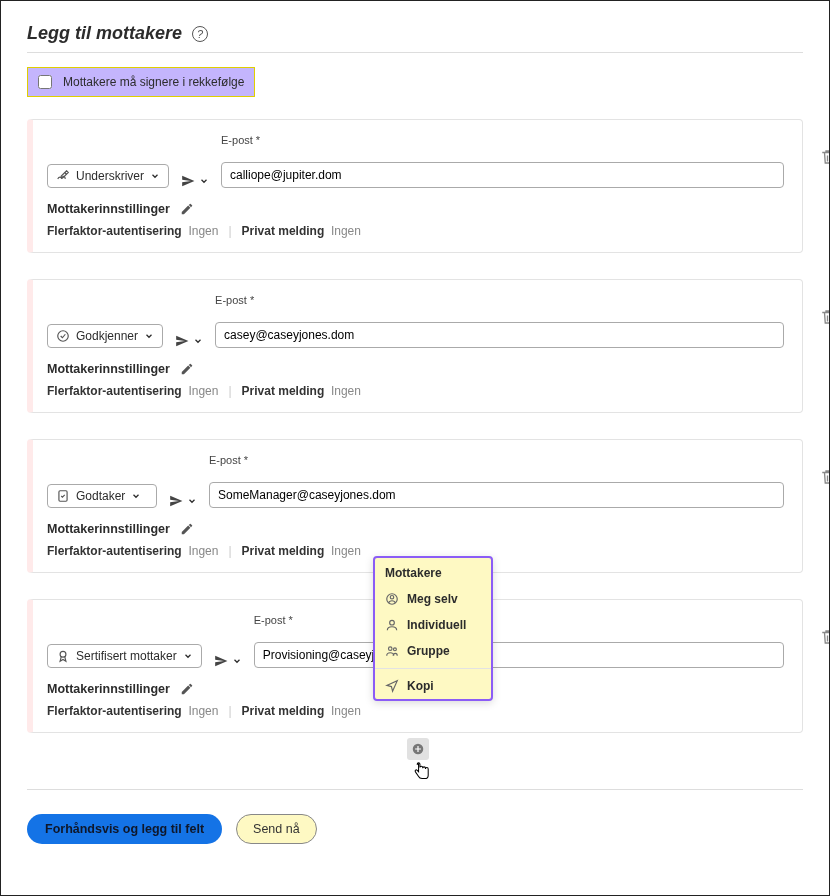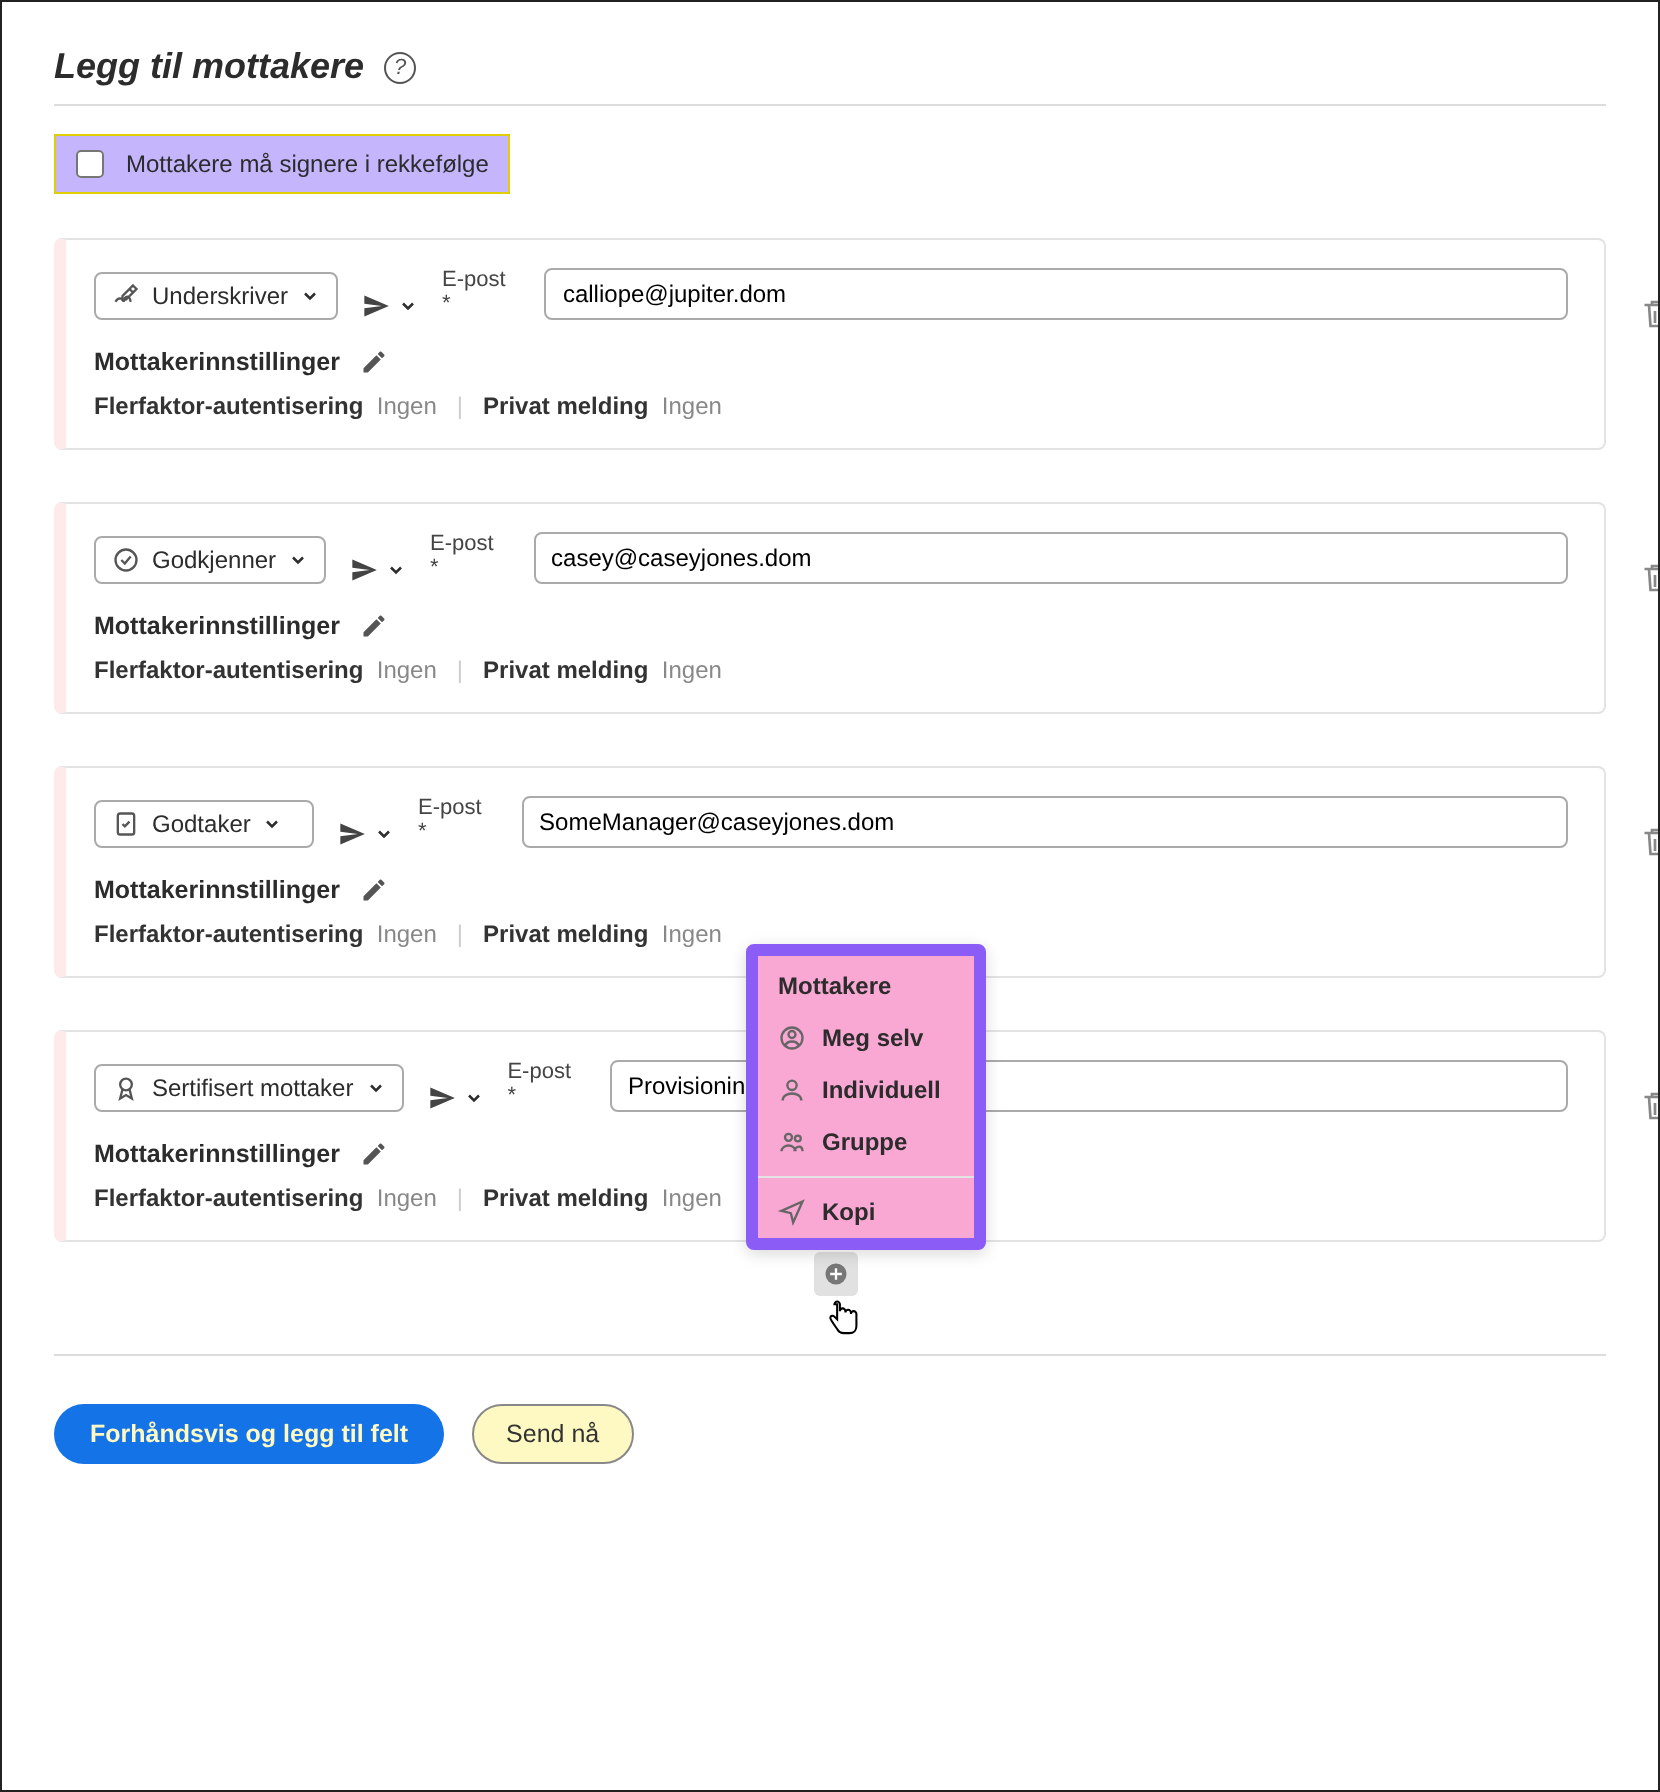--- a/index.html
+++ b/index.html
@@ -39,59 +39,59 @@
   .role-select {
     display:flex; align-items:center; gap:6px;
     border:1px solid #aaa; border-radius:4px;
     padding:4px 8px; cursor:pointer; min-width:110px;
     font-size:12px;
   }
   .role-select .icon { width:14px; height:14px; color:#555;}
   .chev { width:10px; height:10px; }
   .send-icon { width:14px; height:14px; color:#444; }
   .send-wrap { display:flex; align-items:center; gap:4px; cursor:pointer;}
-  .field-wrap { flex:1; display:flex; gap:16px;justify-content:flex-end;}
+  .field-wrap { flex:1; display:flex; flex-direction:column; gap:16px;justify-content:flex-end;}
   .field-wrap label { font-size:11px; color:#444; }
   .field-wrap input {
     width:100%; border:1px solid #aaa; border-radius:4px;
     padding:5px 8px; font-size:12px;
   }
   .trash {
     position:absolute; right:-36px; top:28px;
     width:18px; height:18px; color:#888; cursor:pointer;
   }
   .settings-row { display:flex; align-items:center; gap:10px; margin-top:14px; font-weight:700; font-size:12.5px;}
   .edit-icon { width:14px; height:14px; color:#555; cursor:pointer;}
   .meta-row { margin-top:8px; font-size:12px; color:#333; display:flex; align-items:center; gap:10px;}
   .meta-row .grey { color:#888; }
   .vline { color:#ccc; }
   .popup {
     position:absolute; top:-44px; left:340px;
-    background:#f9a8d4; border:6px solid #8b5cf6; border-radius:4px;
+    background:#fef9c3; border:2px solid #8b5cf6; border-radius:4px;
     box-shadow:0 2px 8px rgba(0,0,0,.15);
     width:120px; font-size:12px; z-index:5;
   }
   .popup .hdr { font-weight:700; padding:8px 10px 6px; }
   .popup .item { display:flex; align-items:center; gap:8px; padding:6px 10px; cursor:pointer;font-weight:bold;}
   .popup .divider { border-top:1px solid #e3e3e3; margin:4px 0;}
   .popup .sm-ic { width:14px; height:14px; color:#666;}
   .add-btn {
     position:absolute; left:50%; transform:translateX(-50%);
     bottom:-28px;
     width:22px; height:22px; border-radius:3px; background:#e1e1e1;
     display:flex; align-items:center; justify-content:center; cursor:pointer;
   }
   .cursor-hand {
     position:absolute; left:50%; transform:translateX(-38%);
     bottom:-52px; width:22px; height:26px; pointer-events:none;
   }
   hr.bottom-rule { border:none; border-top:1px solid #ddd; margin:56px 0 24px 0; }
   .actions { display:flex; gap:14px; align-items:center; }
   .btn-primary {
-    background:#1473e6; color:#fef9c3; border:none; border-radius:18px;
+    background:#1473e6; color:#0f172a; border:none; border-radius:18px;
     padding:8px 18px; font-size:12.5px; font-weight:600; cursor:pointer;
   }
   .btn-sec {
     background:#fef9c3; color:#333; border:1.5px solid #888; border-radius:18px;
     padding:7px 16px; font-size:12.5px; cursor:pointer;
   }
   svg { display:block; }
 </style>
 </head>
 <body>

